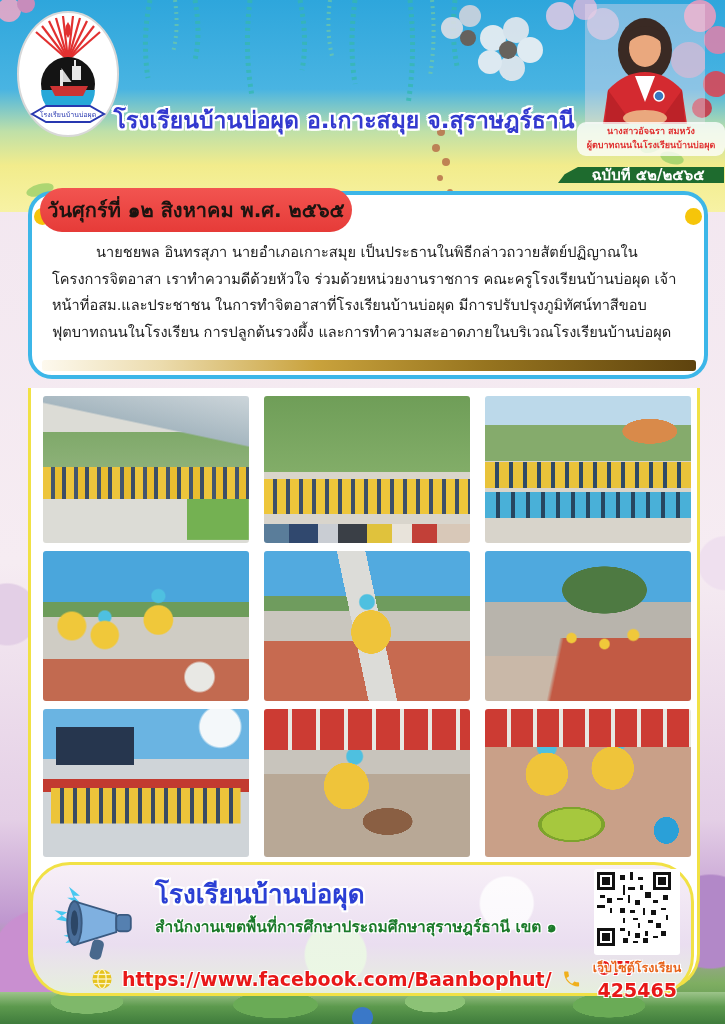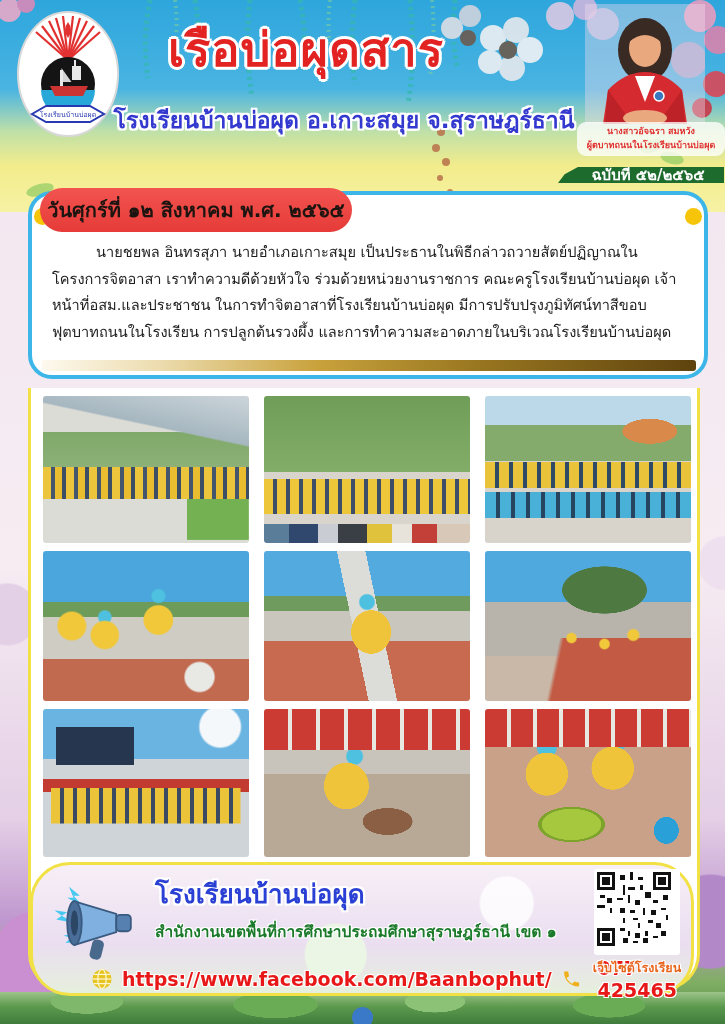--- a/index.html
+++ b/index.html
@@ -122,21 +122,21 @@
   .footer{position:absolute;left:30px;top:862px;width:664px;height:134px;z-index:4;box-sizing:border-box;
     border:3px solid #f1e145;border-radius:40px;
     background:
       radial-gradient(circle at 72% 30%,rgba(255,255,255,.8) 0 26px,rgba(0,0,0,0) 28px),
       radial-gradient(circle at 46% 70%,rgba(235,248,228,.9) 0 30px,rgba(0,0,0,0) 32px),
       linear-gradient(180deg,#f7eff7 0%,#eadef0 62%,#e6efdd 100%);}
   .megaphone{position:absolute;left:16px;top:16px;}
   .footer-text{position:absolute;left:122px;top:8px;}
   .footer-school{font-size:26px;font-weight:bold;color:#2a3fd4;
     text-shadow:-2px -2px 0 #fff,2px -2px 0 #fff,-2px 2px 0 #fff,2px 2px 0 #fff,0 -2px 0 #fff,0 2px 0 #fff,-2px 0 0 #fff,2px 0 0 #fff;}
-  .footer-district{margin-top:5px;font-size:15.5px;font-weight:bold;color:#1b7a2a;
+  .footer-district{font-size:15.5px;font-weight:bold;color:#1b7a2a;
     text-shadow:-1px -1px 0 #fff,1px -1px 0 #fff,-1px 1px 0 #fff,1px 1px 0 #fff;}
   .footer-links{position:absolute;left:58px;top:92px;display:flex;align-items:center;gap:9px;}
   .icon-globe,.icon-phone{display:inline-flex;}
   .fb-url{font-size:19px;font-weight:bold;color:#e81818;text-decoration:none;
     text-shadow:-1px -1px 0 #fff,1px -1px 0 #fff,-1px 1px 0 #fff,1px 1px 0 #fff;}
   .phone-number{font-size:19px;font-weight:bold;color:#e81818;margin-left:8px;
     text-shadow:-1px -1px 0 #fff,1px -1px 0 #fff,-1px 1px 0 #fff,1px 1px 0 #fff;}
   .qr-wrap{position:absolute;right:6px;top:4px;width:96px;text-align:center;}
   .qr{width:80px;height:80px;margin:0 auto;background:#fff;padding:3px;border-radius:3px;}
   .qr svg{display:block;}
@@ -229,21 +229,20 @@
         <rect x="44" y="60" width="3" height="18" fill="#e8e8e8"></rect>
         <path d="M45.5 58 l10 14 h-10 z" fill="#e8e8e8" opacity="0.9"></path>
         <rect x="56" y="56" width="9" height="14" fill="#e8e8e8"></rect>
         <rect x="58" y="50" width="2" height="7" fill="#e8e8e8"></rect>
         <path d="M34 76 h38 l-5 10 h-28 z" fill="#cc3333"></path>
         <path d="M16 104 l14 -8 h44 l14 8 -14 8 h-44 z" fill="#ffffff" stroke="#2838b0" stroke-width="2"></path>
         <text x="52" y="107" text-anchor="middle" font-size="7" fill="#2838b0">โรงเรียนบ้านบ่อผุด</text>
       </svg>
     </div>
 
-    <div class="title">เรือบ่อผุดสาร</div>
     <div class="subtitle">โรงเรียนบ้านบ่อผุด อ.เกาะสมุย จ.สุราษฎร์ธานี</div>
 
     <div class="director">
       <svg width="120" height="120" viewBox="0 0 120 120">
         <rect x="0" y="0" width="120" height="120" fill="#efdcea" opacity="0.4"></rect>
         <circle cx="18" cy="20" r="16" fill="#e2cce4" opacity="0.7"></circle>
         <circle cx="104" cy="56" r="18" fill="#e8b8d2" opacity="0.6"></circle>
         <ellipse cx="60" cy="46" rx="27" ry="32" fill="#3a2a24"></ellipse>
         <ellipse cx="60" cy="44" rx="16" ry="19" fill="#eaa87e"></ellipse>
         <path d="M44 38 q16 -14 32 0 l0 -10 q-16 -12 -32 0 z" fill="#3a2a24"></path>

